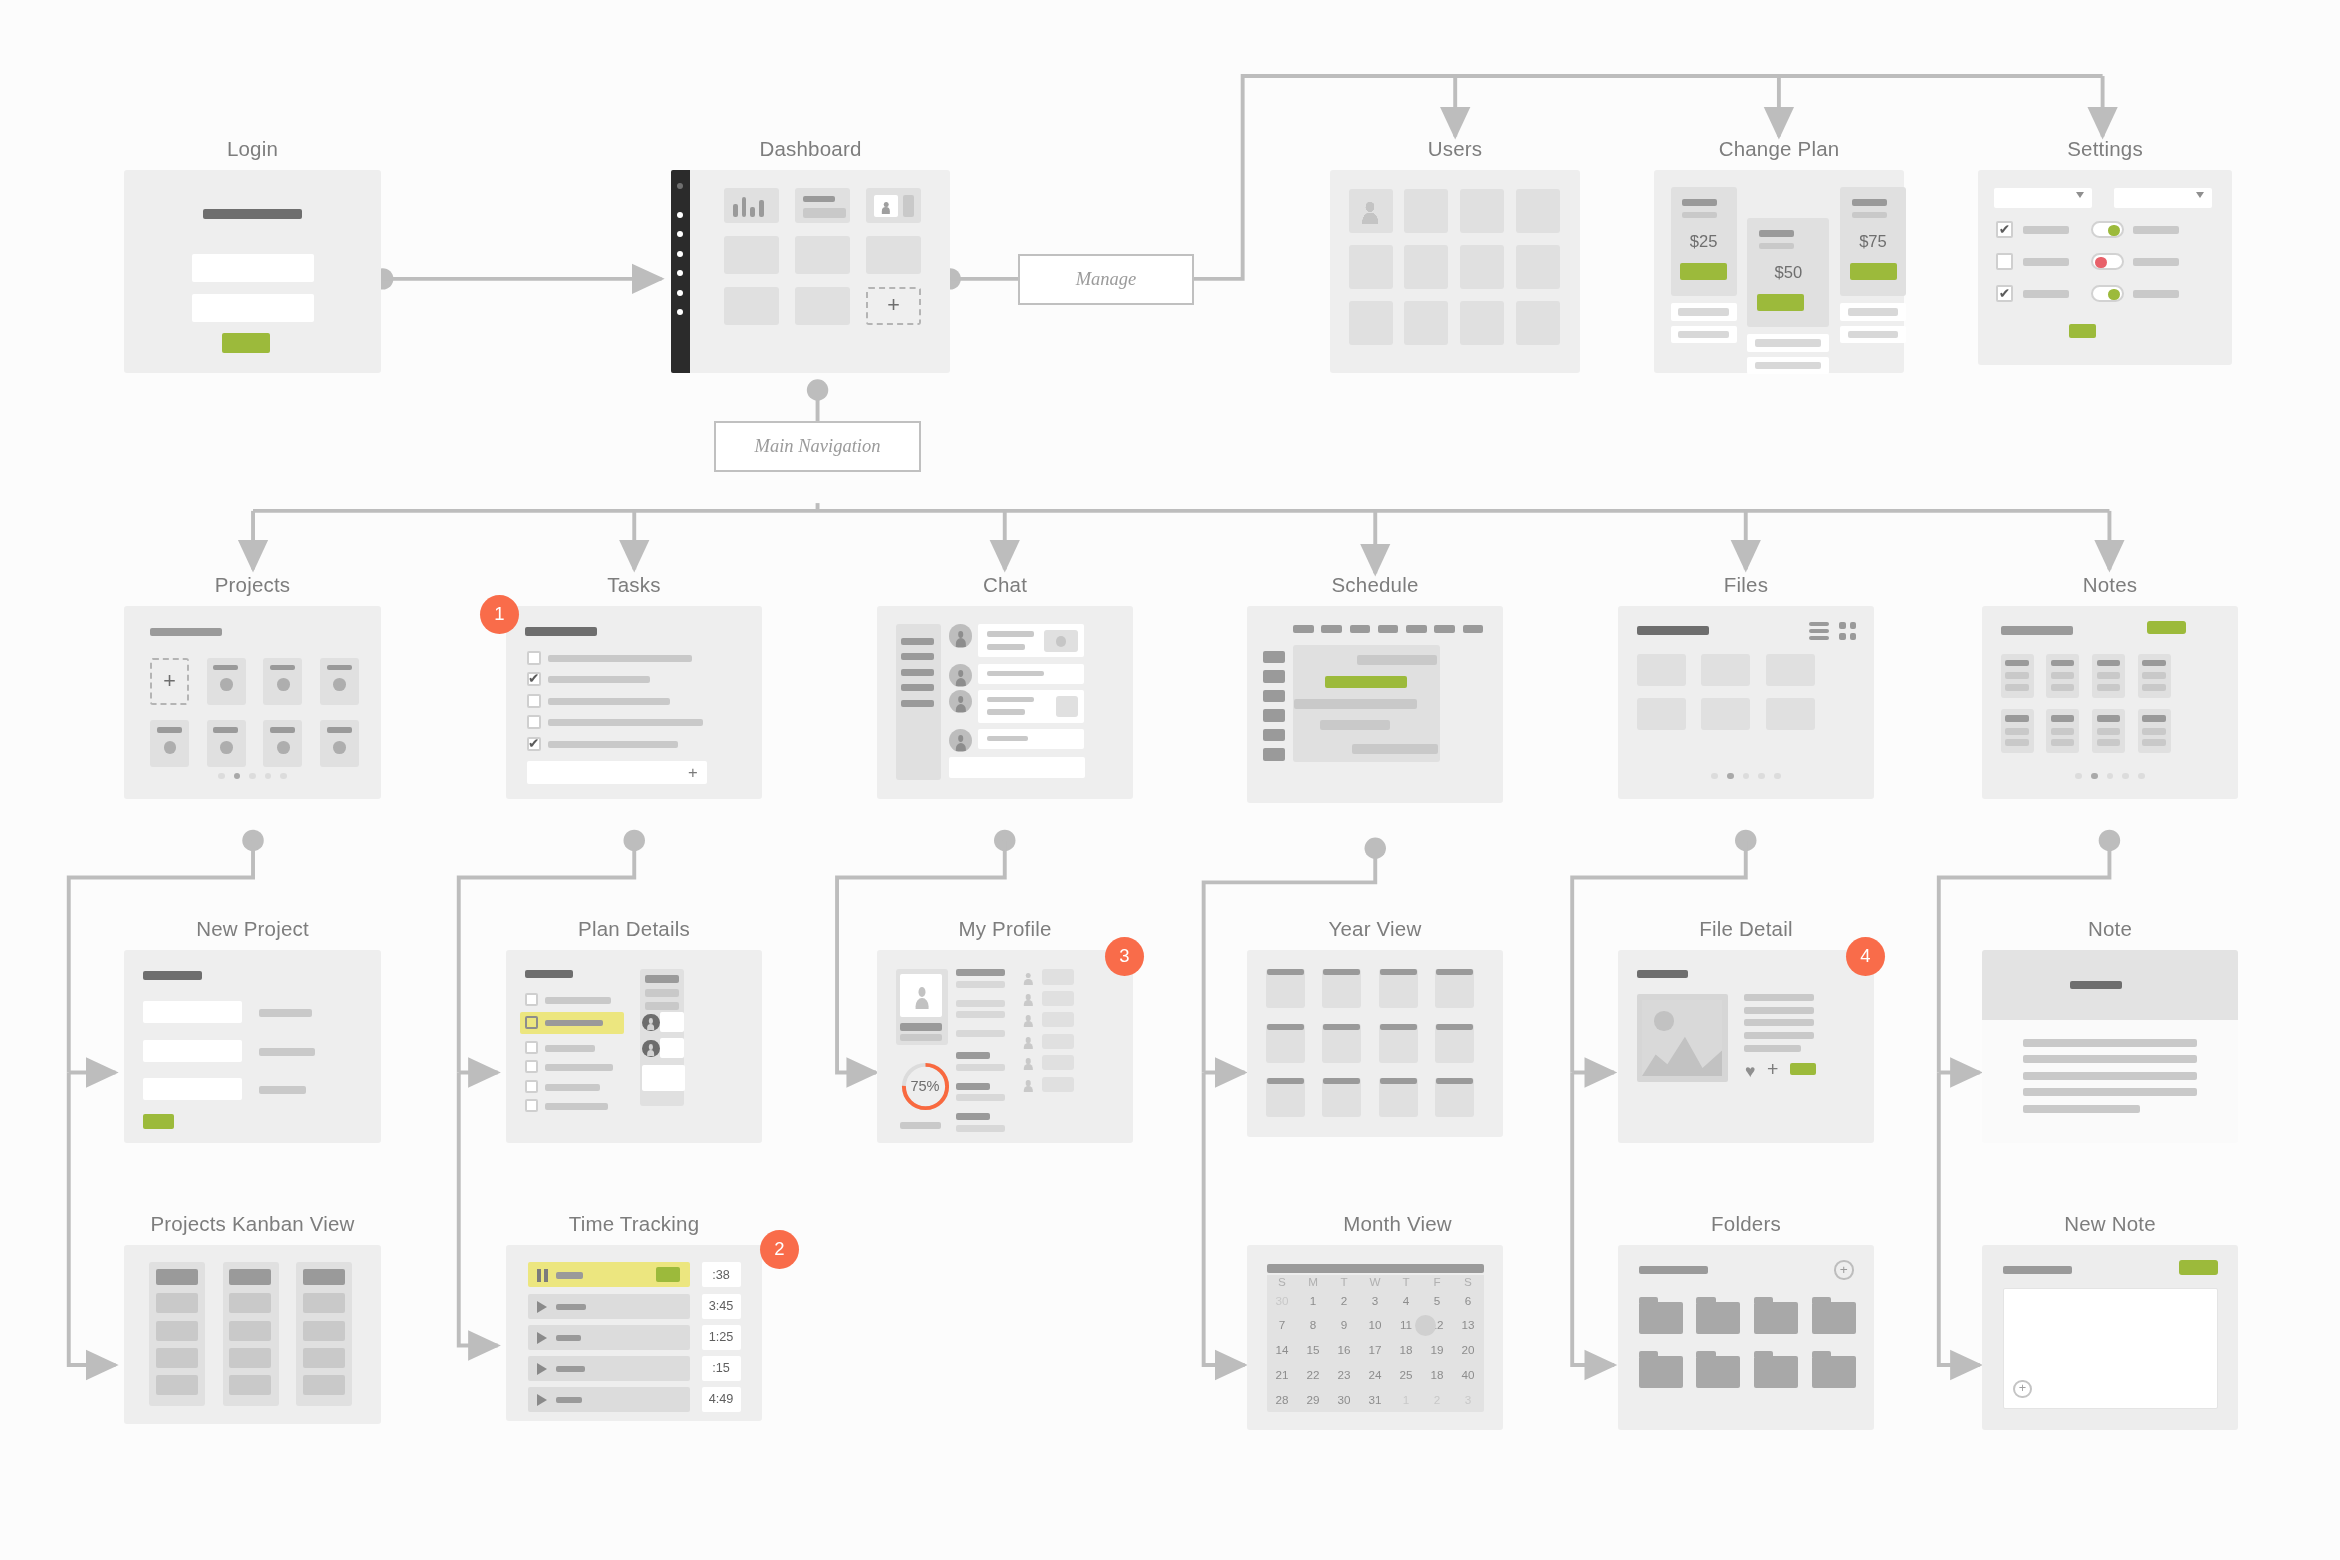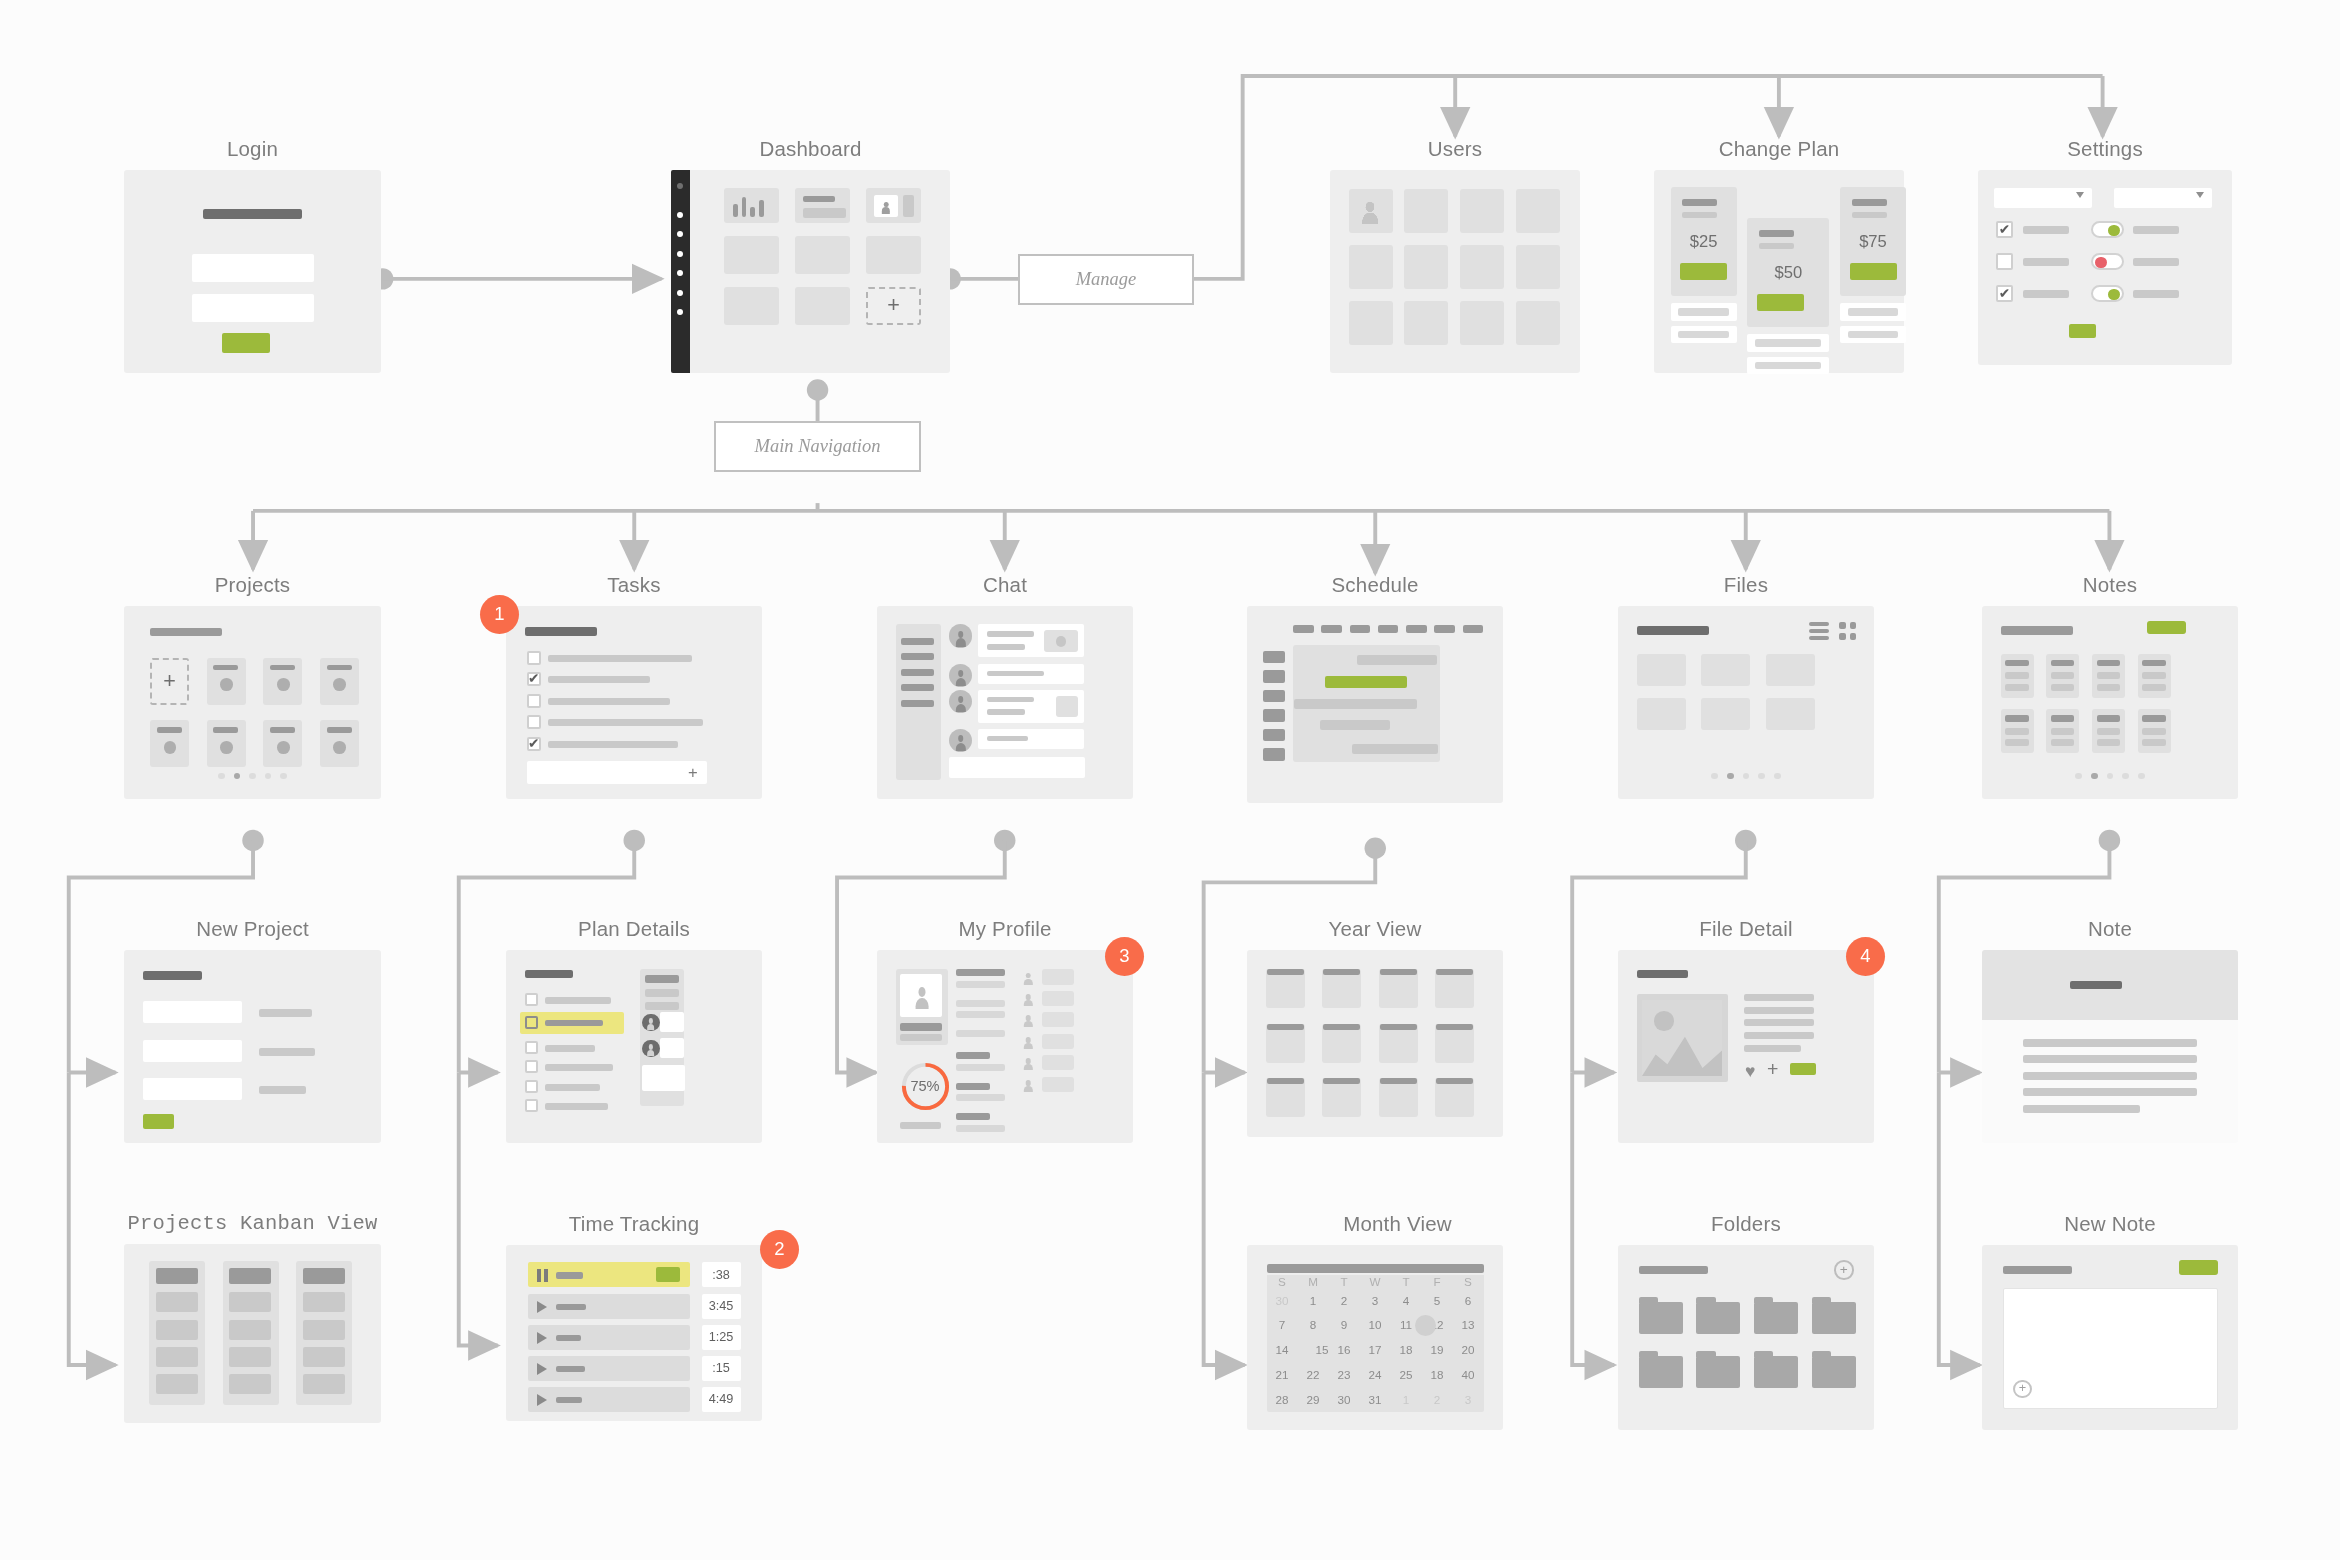--- a/index.html
+++ b/index.html
@@ -779,21 +779,21 @@
         <div class="bar-dk" style="position:absolute;left:88px;top:31px;width:52px;height:7.8px;"></div>
       </div>
       <div class="bar" style="position:absolute;left:41px;top:89px;width:174px;height:7.8px;"></div>
       <div class="bar" style="position:absolute;left:41px;top:105px;width:174px;height:7.8px;"></div>
       <div class="bar" style="position:absolute;left:41px;top:122px;width:174px;height:7.8px;"></div>
       <div class="bar" style="position:absolute;left:41px;top:138px;width:174px;height:7.8px;"></div>
       <div class="bar" style="position:absolute;left:41px;top:155px;width:117px;height:7.8px;"></div>
     </div>
   </div>
 
-  <div class="node" style="left:124px; top:1212px; width:257px;font-family:Liberation Mono, monospace;">
+  <div class="node" style="left:124px; top:1212px; width:257px;">
     <div class="node-title">Projects Kanban View</div>
     <div class="screen" style="width:257px; height:179px;">
       <div style="position:absolute;left:25px;top:17.6px;display:flex;gap:17.6px;">
         <div class="block" style="width:56px;height:144px;position:relative;">
           <div class="bar-md" style="position:absolute;left:6.8px;top:6.8px;width:42px;height:15.6px;"></div>
           <div class="bar" style="position:absolute;left:6.8px;top:31px;width:42px;height:19.5px;"></div>
           <div class="bar" style="position:absolute;left:6.8px;top:59px;width:42px;height:19.5px;"></div>
           <div class="bar" style="position:absolute;left:6.8px;top:86px;width:42px;height:19.5px;"></div>
           <div class="bar" style="position:absolute;left:6.8px;top:113px;width:42px;height:19.5px;"></div>
         </div>
@@ -906,21 +906,21 @@
               <td style="text-align:center;">7</td>
               <td style="text-align:center;">8</td>
               <td style="text-align:center;">9</td>
               <td style="text-align:center;">10</td>
               <td style="text-align:center;">11</td>
               <td style="text-align:center;">12</td>
               <td style="text-align:center;">13</td>
             </tr>
             <tr>
               <td style="text-align:center;">14</td>
-              <td style="text-align:right;">15</td>
+              <td style="text-align:center;">15</td>
               <td style="text-align:center;">16</td>
               <td style="text-align:center;">17</td>
               <td style="text-align:center;">18</td>
               <td style="text-align:center;">19</td>
               <td style="text-align:center;">20</td>
             </tr>
             <tr>
               <td style="text-align:center;">21</td>
               <td style="text-align:center;">22</td>
               <td style="text-align:center;">23</td>

